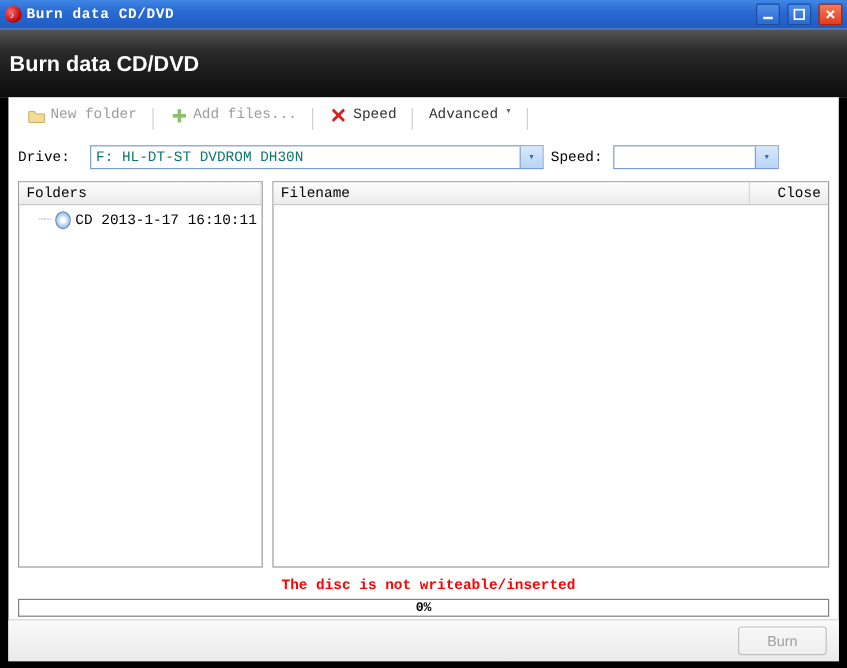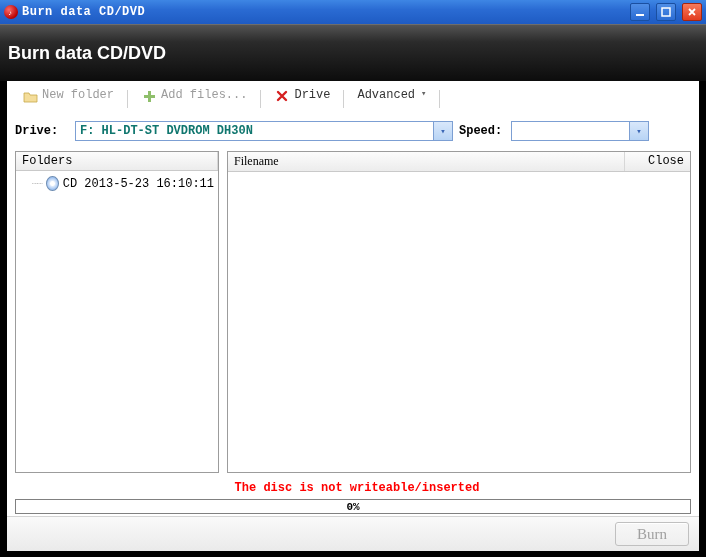--- a/index.html
+++ b/index.html
@@ -114,21 +114,20 @@
   }
   .ticon { width:16px; height:16px; display:inline-flex; align-items:center; justify-content:center; }
   .caret { margin-left:2px; font-size:9px; color:#666; }
 
   
   .drive-row {
     display:flex;
     align-items:center;
     gap:6px;
     padding: 6px 2px 10px 8px;
-    font-weight: bold;
   }
   .lbl {
     width: 54px;
     font-family:"SimSun","Courier New",monospace;
     font-size:12px;
     color:#000;
   }
   .combo {
     height:20px;
     border:1px solid #7c9fd3;
@@ -188,21 +187,21 @@
     font-family:"SimSun","Courier New",monospace;
     font-size:12px;
     color:#000;
   }
   .col {
     padding:2px 6px;
     border-right:1px solid #d7d7d7;
     box-sizing:border-box;
   }
   .col-folders { flex:1; }
-  .col-filename { flex:1;font-family:Liberation Serif, serif; }
+  .col-filename { flex:1; }
   .col-size { width:65px; text-align:right; border-right:none;}
   .pane-body { flex:1; overflow:auto; padding:4px 2px; }
 
   .tree-row {
     display:flex;
     align-items:center;
     gap:4px;
     padding: 1px 2px;
     font-family:"SimSun","Courier New",monospace;
     font-size:12px;
@@ -264,22 +263,22 @@
     border-top:1px solid #d4d4d4;
   }
   .btn {
     width:72px;
     height:22px;
     border:1px solid #8a8a8a;
     border-radius:3px;
     display:inline-flex;
     align-items:center;
     justify-content:center;
-    font-family:Liberation Serif, serif;
-    font-size:15px;
+    font-family:Liberation Sans, sans-serif;
+    font-size:12px;
     background:linear-gradient(to bottom,#fefefe,#e7e7e7);
     box-shadow: inset 0 1px 0 #fff;
   }
   .btn.disabled {
     color:#a0a0a0;
     border-color:#c0c0c0;
     background:linear-gradient(to bottom,#f7f7f7,#efefef);
   }
 </style>
 </head>
@@ -335,21 +334,21 @@
         </span>
         <span>Add files...</span>
       </span>
       <span class="sep"></span>
       <span class="tbtn enabled">
         <span class="ticon">
           <svg width="12" height="12">
               <path d="M2 2 L10 10 M10 2 L2 10" stroke="#d61f1f" stroke-width="2.4" stroke-linecap="round"></path>
             </svg>
         </span>
-        <span>Drive</span>
+        <span>Speed</span>
       </span>
       <span class="sep"></span>
       <span class="tbtn enabled">
         <span>Advanced</span>
         <span class="caret">▾</span>
       </span>
       <span class="sep"></span>
     </div>
 
     <div class="drive-row">
@@ -367,21 +366,21 @@
 
     <div class="splitter">
       <div class="pane pane-left">
         <div class="col-headers">
           <div class="col col-folders">Folders</div>
         </div>
         <div class="pane-body">
           <div class="tree-row tree-root">
             <span class="dotline">┈┈</span>
             <span class="cd-icon"></span>
-            <span>CD 2013-5-23 16:10:11</span>
+            <span>CD 2013-1-17 16:10:11</span>
           </div>
         </div>
       </div>
       <div class="pane pane-right">
         <div class="col-headers">
           <div class="col col-filename">Filename</div>
           <div class="col col-size">Close</div>
         </div>
         <div class="pane-body"></div>
       </div>

